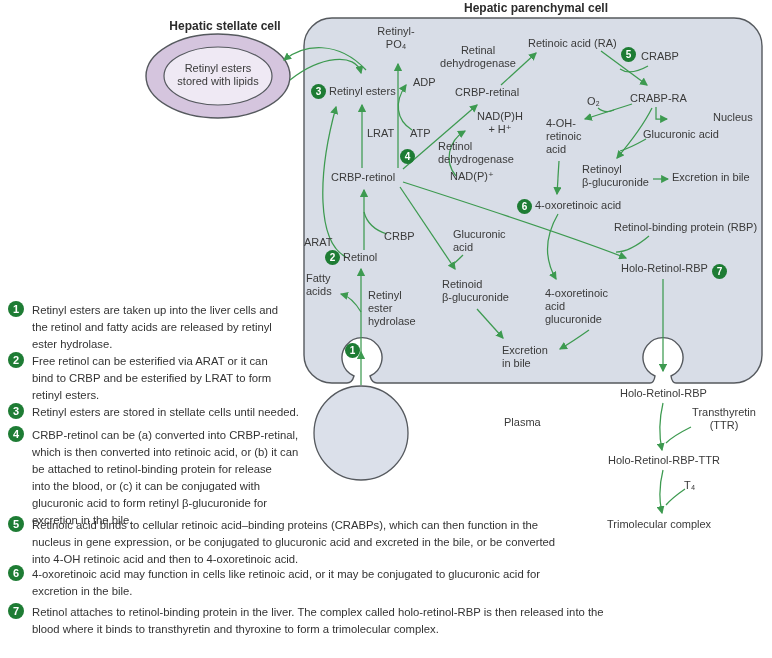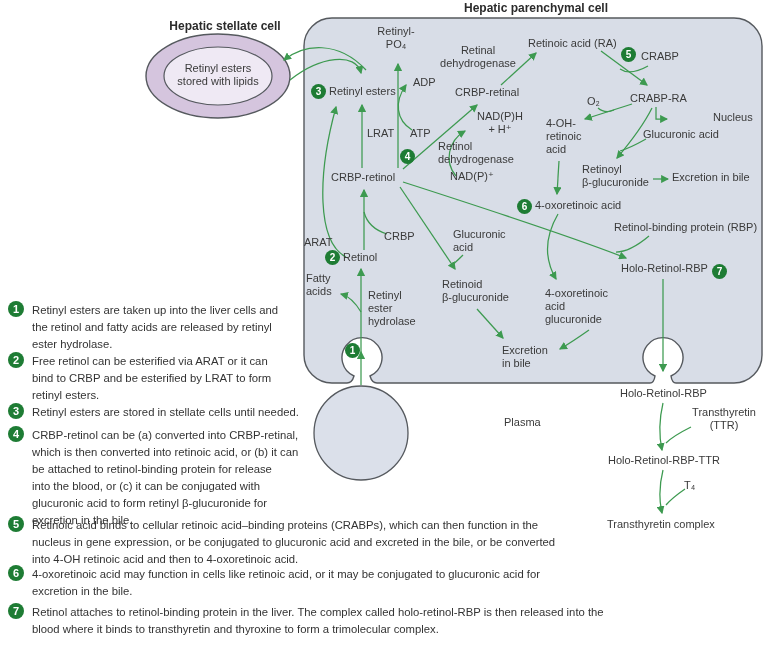--- a/index.html
+++ b/index.html
@@ -135,21 +135,21 @@
 acid
 glucuronide</div>
   <div class="lbl" style="left:502px;top:344px;">Excretion
 in bile</div>
 
   <div class="lbl" style="left:620px;top:387px;">Holo-Retinol-RBP</div>
   <div class="lbl c" style="left:724px;top:406px;">Transthyretin
 (TTR)</div>
   <div class="lbl" style="left:608px;top:454px;">Holo-Retinol-RBP-TTR</div>
   <div class="lbl" style="left:684px;top:479px;">T₄</div>
-  <div class="lbl" style="left:607px;top:518px;">Transthyretin complex</div>
+  <div class="lbl" style="left:607px;top:518px;">Trimolecular complex</div>
 
   <div class="step" style="left:345px;top:343px;">1</div>
   <div class="step" style="left:325px;top:250px;">2</div>
   <div class="step" style="left:311px;top:84px;">3</div>
   <div class="step" style="left:400px;top:149px;">4</div>
   <div class="step" style="left:621px;top:47px;">5</div>
   <div class="step" style="left:517px;top:199px;">6</div>
   <div class="step" style="left:712px;top:264px;">7</div>
 
   <div class="ann narrow" style="top:301px;">

